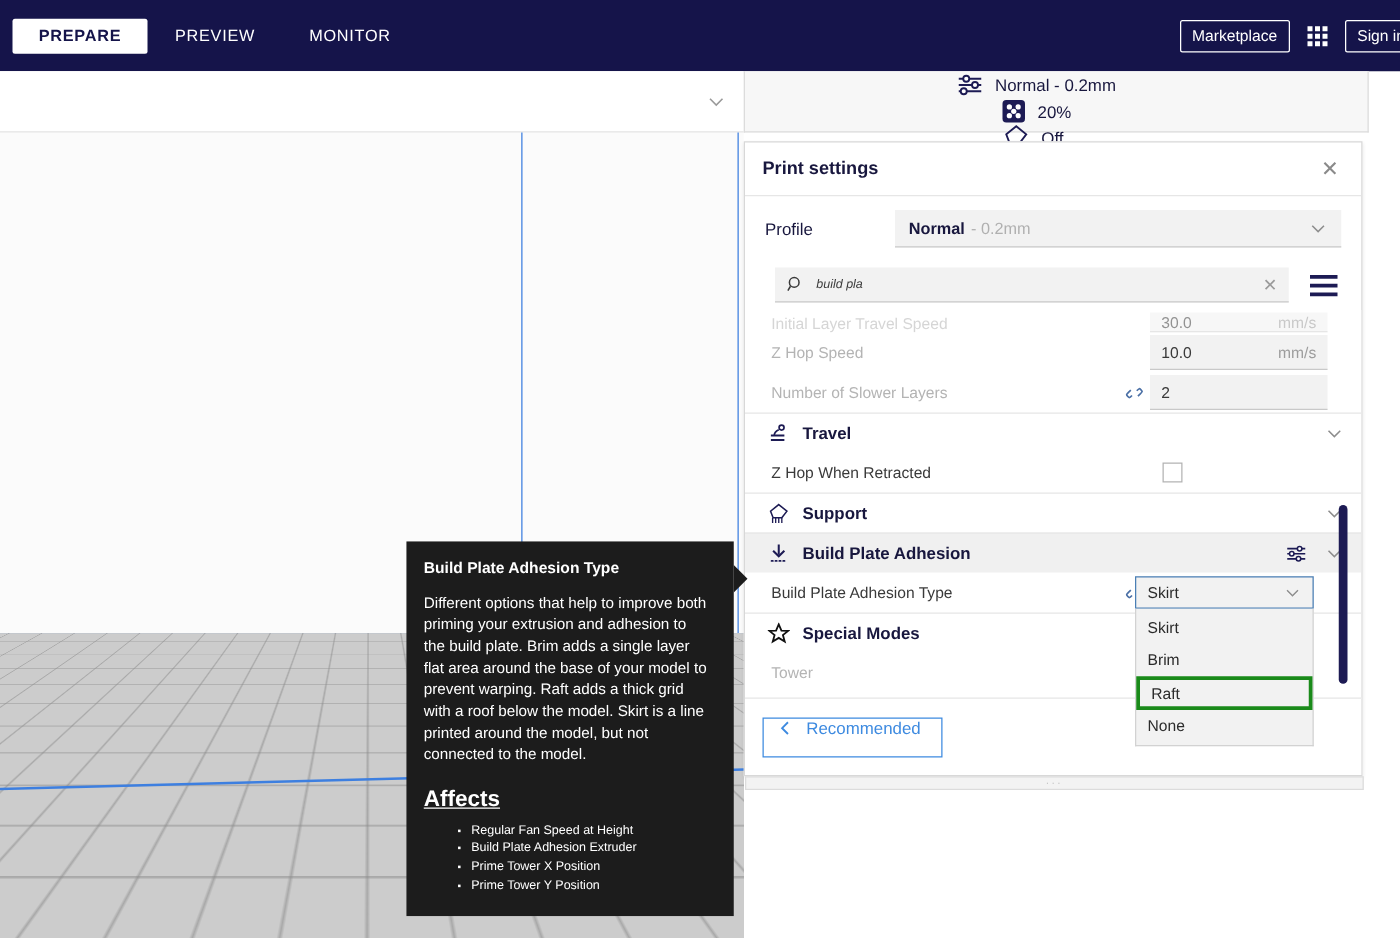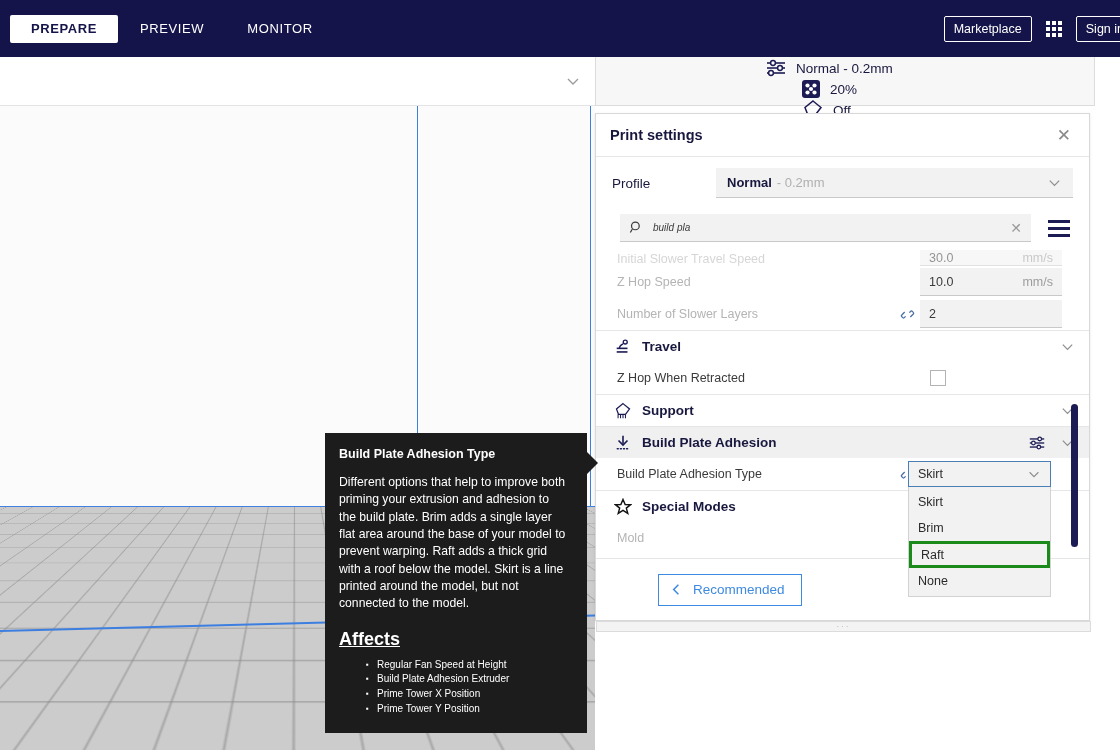--- a/index.html
+++ b/index.html
@@ -190,21 +190,21 @@
   }
 
   .panel-foot {
     position: absolute; left: 0; bottom: 0; width: 493px; height: 62px;
     border-top: 1px solid #e6e6e6; display: flex; align-items: center;
     padding-left: 14px; background: #ffffff;
   }
   .rec-btn {
     height: 32px; padding: 0 16px 0 10px; border: 1px solid #3d8ae0;
     background: #ffffff; color: #3d8ae0; font-size: 13.5px;
-    display: flex; align-items: center; gap: 9px; cursor: pointer; margin-left: 48px;
+    display: flex; align-items: flex-start; gap: 9px; cursor: pointer;
   }
   .grip {
     position: absolute; left: 0; bottom: -12px; width: 495px; height: 11px;
     background: #f3f3f3; border: 1px solid #dcdcdc; display: flex;
     align-items: center; justify-content: center; letter-spacing: 2px;
     color: #b5b5b5; font-size: 8px; cursor: ns-resize;
   }
 
   
   .tooltip {
@@ -385,21 +385,21 @@
       <div class="burger">
         <i></i>
           <i></i>
           <i></i>
       </div>
     </div>
 
     <div class="list">
 
       <div class="srow clipped">
-        <span class="sname">Initial Slower Travel Speed</span>
+        <span class="sname">Initial Layer Travel Speed</span>
         <div class="sval">
           <span>30.0</span>
           <span class="unit">mm/s</span>
         </div>
       </div>
 
       <div class="srow">
         <span class="sname">Z Hop Speed</span>
         <div class="sval">
           <span>10.0</span>
@@ -516,21 +516,21 @@
         <span>
           <svg width="18" height="18" viewBox="0 0 20 20">
             <path d="M10 1.6 L12.4 7.2 L18.4 7.4 L13.7 11.2 L15.3 17 L10 13.7 L4.7 17 L6.3 11.2 L1.6 7.4 L7.6 7.2 Z" fill="none" stroke="#111111" stroke-width="1.6"></path>
           </svg>
         </span>
         <span class="htitle">Special Modes</span>
         <span class="hright"></span>
       </div>
 
       <div class="srow">
-        <span class="sname">Mold</span>
+        <span class="sname">Tower</span>
       </div>
     </div>
 
     <div class="vscroll"></div>
 
     <div class="panel-foot">
       <div class="rec-btn">
         <span>
           <svg width="15" height="15" viewBox="0 0 16 16">
               <path d="M10 3 L5 8 L10 13" fill="none" stroke="#3d8ae0" stroke-width="1.6"></path>

